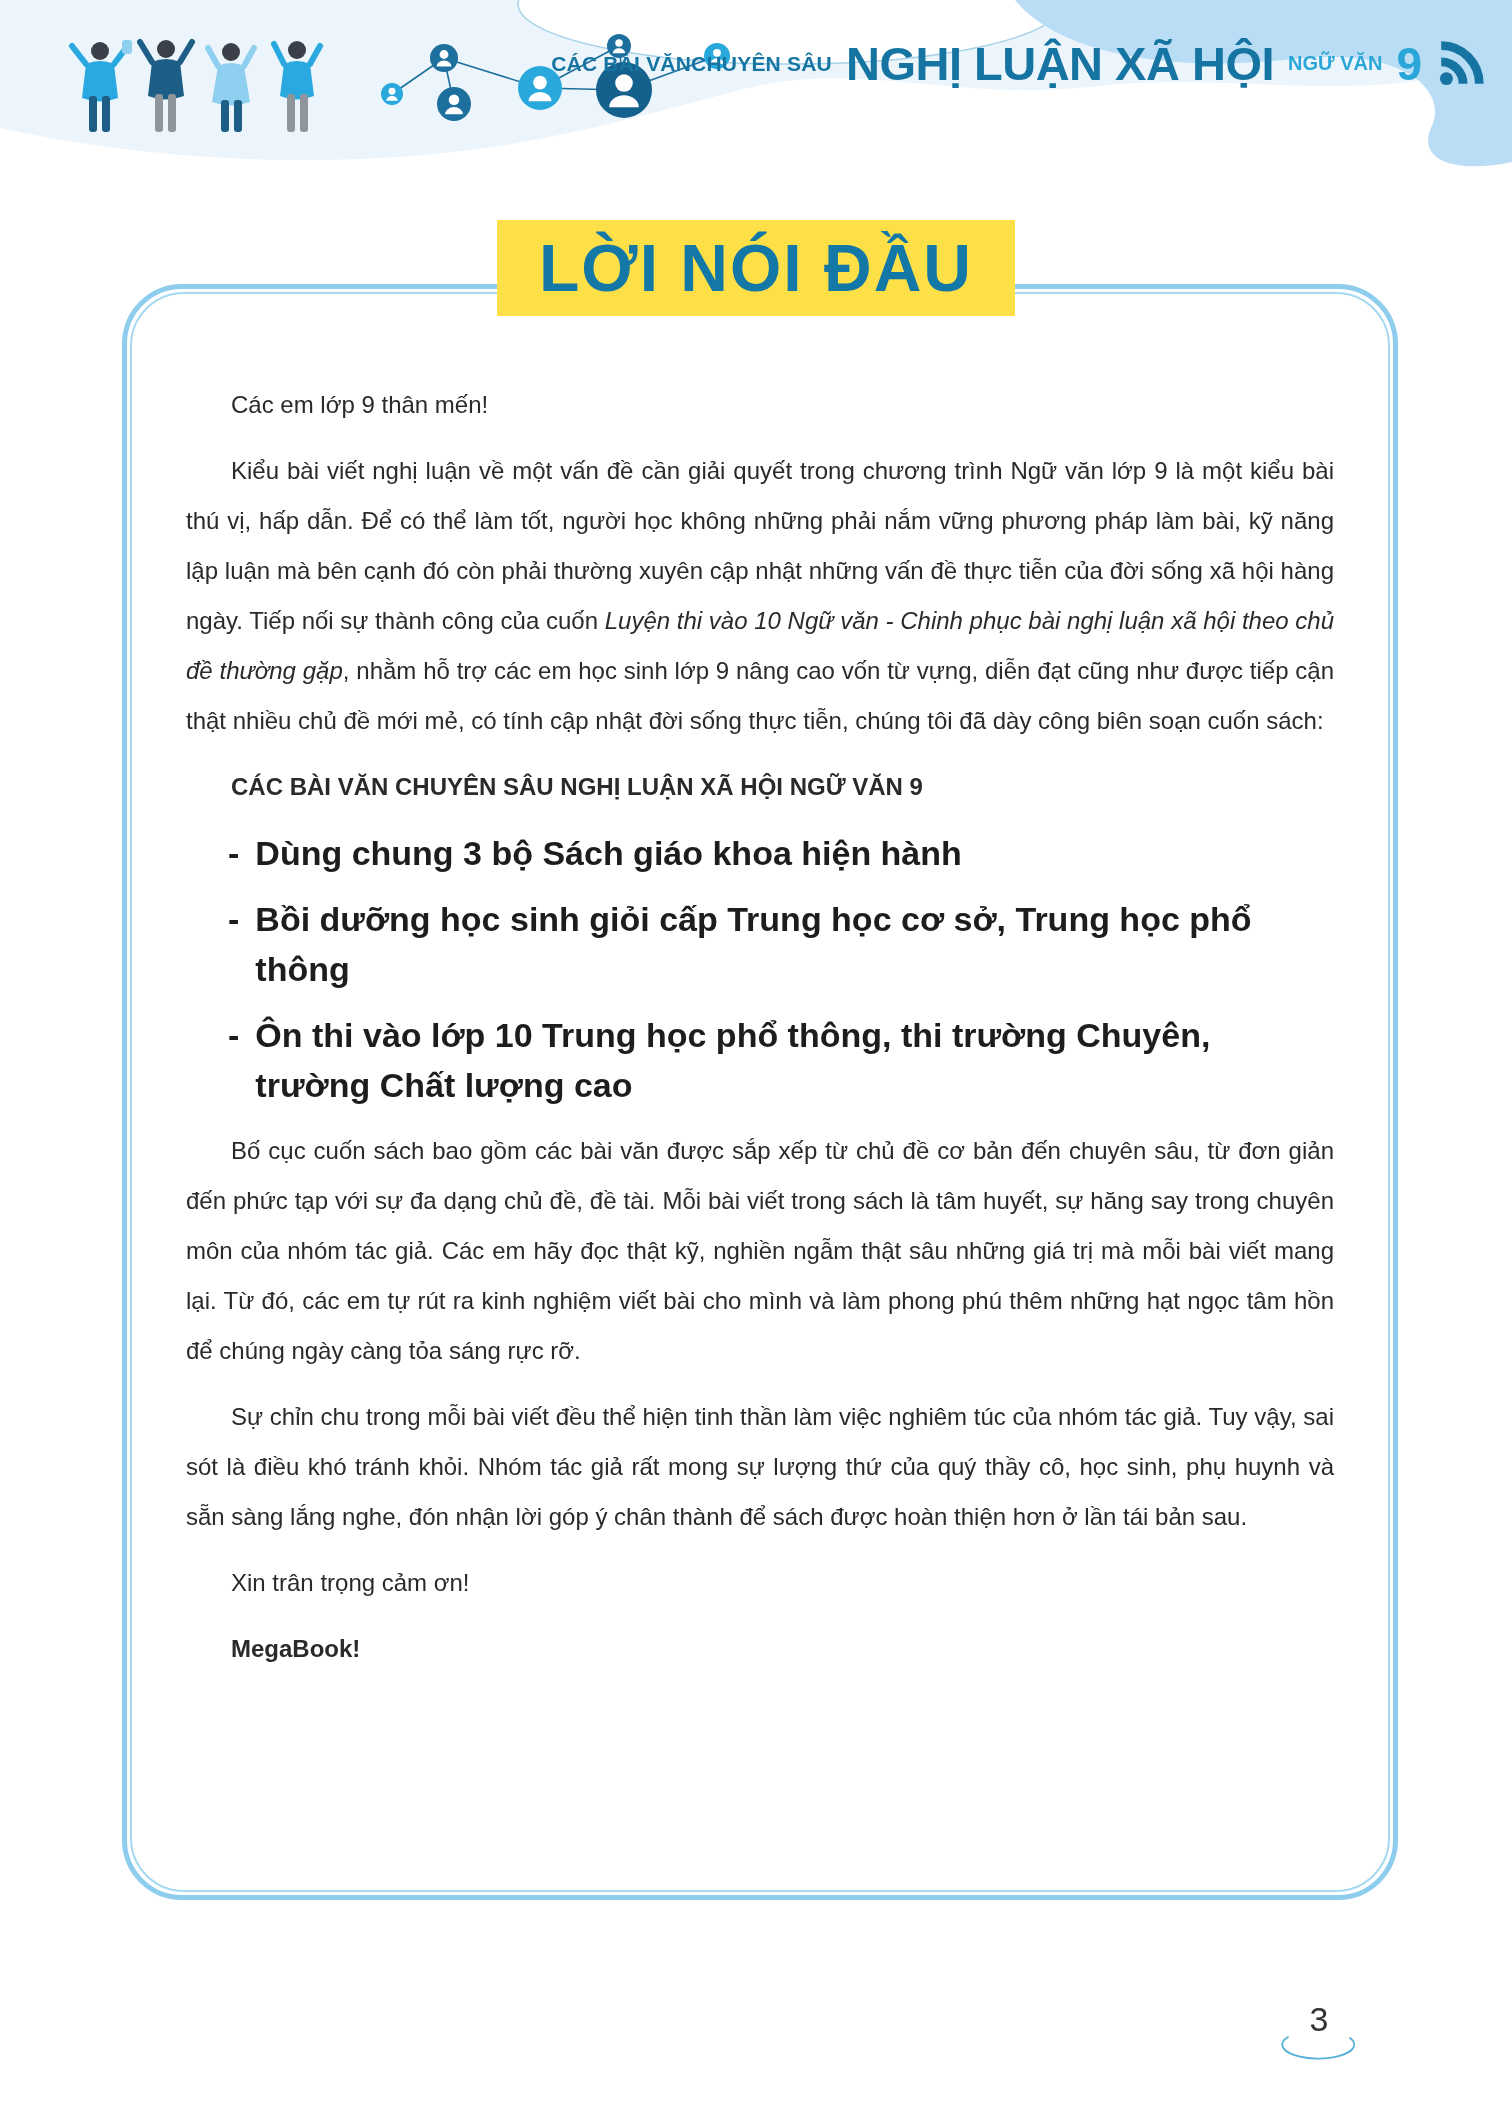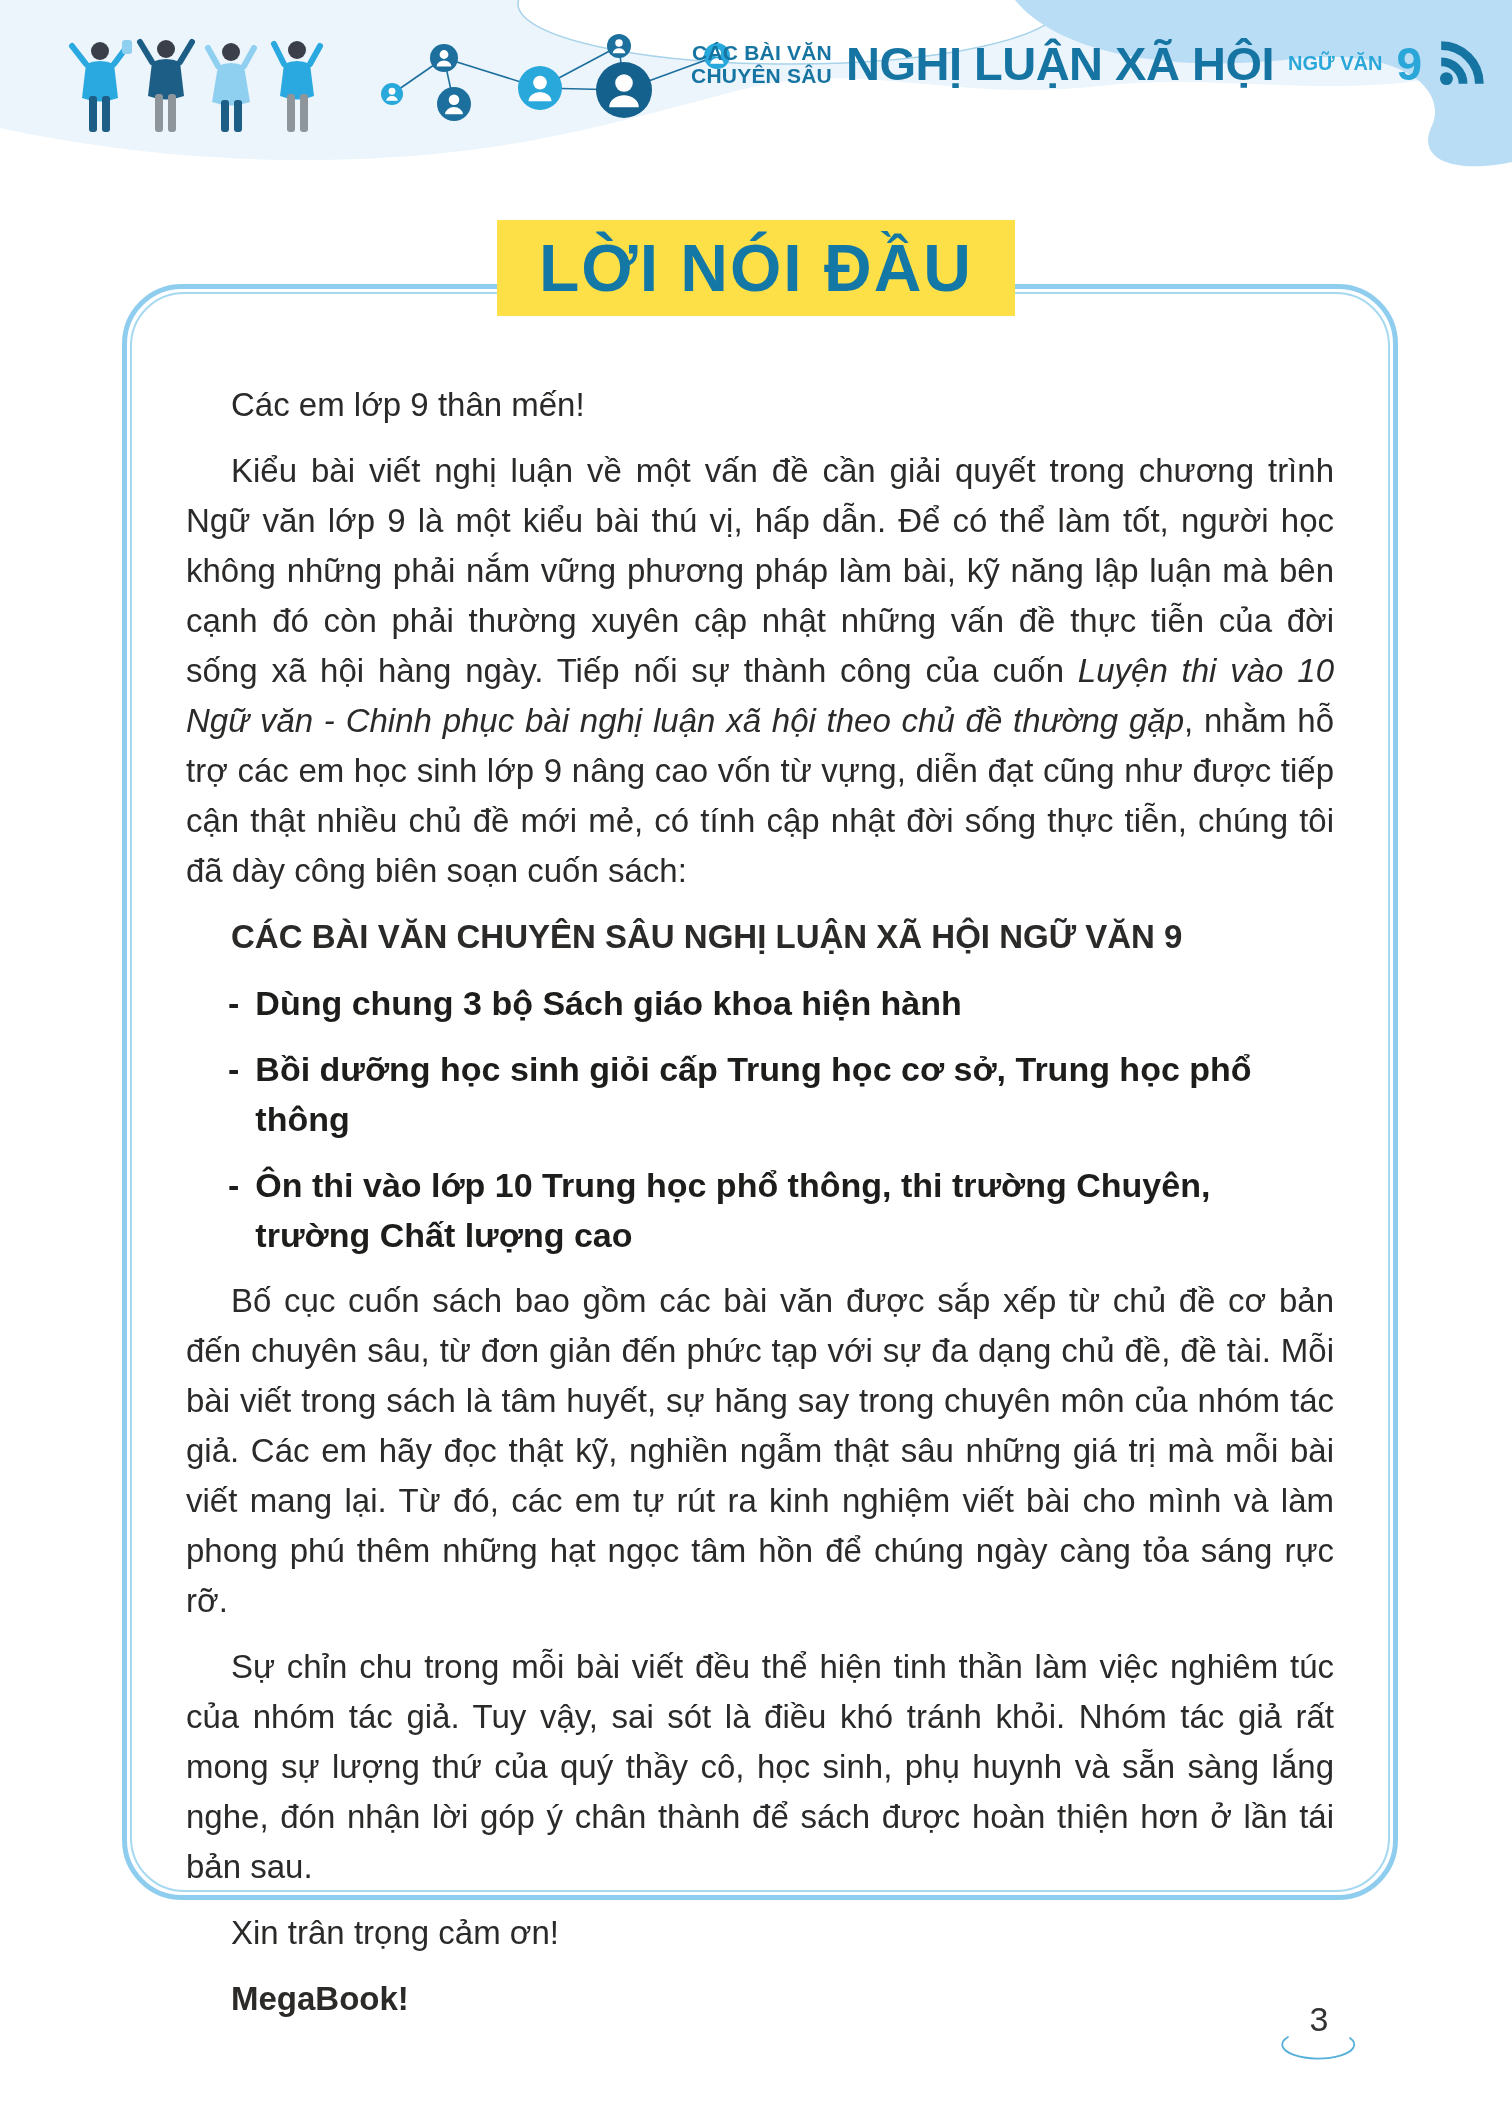--- a/index.html
+++ b/index.html
@@ -10,42 +10,42 @@
   
   .header{position:absolute;top:0;left:0;width:1512px;height:250px;}
   .header svg{display:block;}
   .waves{position:absolute;top:0;left:0;}
   .people{position:absolute;top:34px;left:62px;}
   .network{position:absolute;top:30px;left:372px;}
   .brand{
     position:absolute;top:36px;right:26px;display:flex;align-items:center;gap:14px;
     white-space:nowrap;
   }
-  .brand-tagline{display:flex;flex-direction:column;text-align:right;
+  .brand-tagline{display:flex;flex-direction:row;text-align:center;
     color:#1674a2;font-weight:bold;font-size:21px;line-height:23px;letter-spacing:.2px;}
   .brand-main{color:#1674a2;font-weight:bold;font-size:47px;letter-spacing:-.5px;text-align:right;}
   .brand-sub{color:#2ba6d8;font-weight:bold;font-size:20px;}
   .brand-grade{color:#2ba6d8;font-weight:bold;font-size:46px;}
   .rss{width:50px;height:50px;}
   
   .page-title{
     position:absolute;top:220px;left:50%;transform:translateX(-50%);z-index:3;
     margin:0;background:#fde047;padding:0 42px;color:#1478a6;
     font-size:66px;font-weight:bold;letter-spacing:2px;white-space:nowrap;line-height:96px;
   }
   .content-box{
     position:absolute;top:284px;left:122px;right:114px;height:1606px;z-index:1;
     border:5px solid #8fcdef;border-radius:60px;background:#ffffff;
   }
   .content-box-inner{
     position:absolute;inset:3px;border:2px solid #a5d8f1;border-radius:54px;
     padding:86px 54px 40px 54px;box-sizing:border-box;
   }
   .content-box-inner p{
-    margin:0 0 16px 0;font-size:33px;line-height:50px;
+    margin:0 0 16px 0;font-size:24px;line-height:50px;
     text-indent:45px;text-align:justify;color:#2b2a29;
   }
   .greeting{text-align:left;}
   .italic{font-style:italic;}
   .book-name{
     margin:20px 0 24px 0;font-size:36px;line-height:48px;font-weight:bold;
     color:#29a7e1;text-align:center;text-indent:0;
   }
   .bullets{list-style:none;margin:0 0 10px 0;padding:0 0 0 42px;}
   .bullets li{

